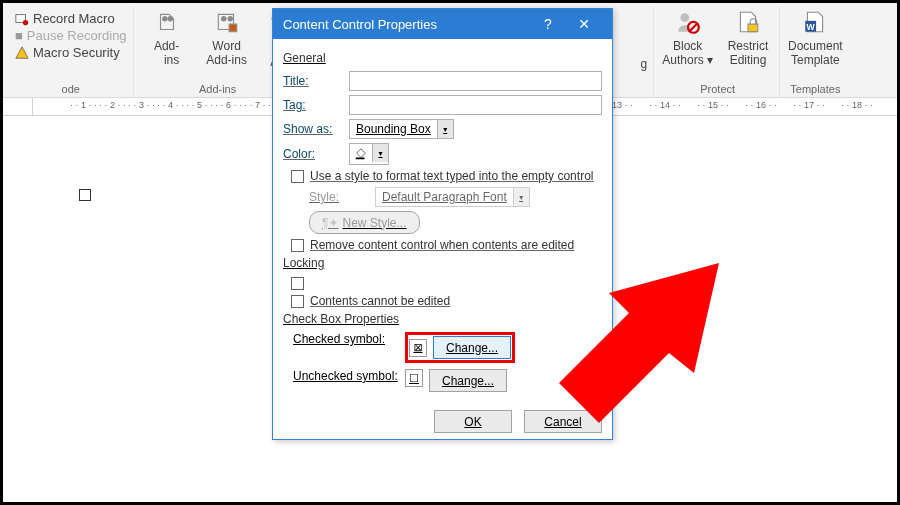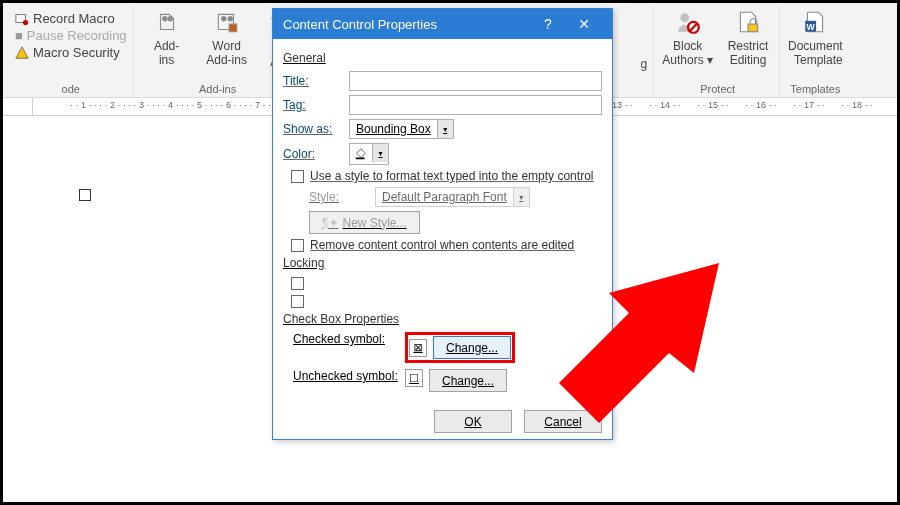--- a/index.html
+++ b/index.html
@@ -43,21 +43,21 @@
     .combo-label { padding: 0 6px; font-size: 12px; }
     .combo-arrow { width: 16px; height: 18px; background: #e6e6e6; border-left: 1px solid #b0b0b0; display: flex; align-items: center; justify-content: center; font-size: 8px; }
     .color-swatch { display: inline-flex; border: 1px solid #b0b0b0; height: 22px; }
     .color-swatch .bucket { width: 22px; display: flex; align-items: center; justify-content: center; }
     .check-row { display: flex; align-items: flex-end; gap: 6px; margin: 4px 0 4px 8px; }
     .check-box { width: 13px; height: 13px; border: 1px solid #666; margin-top: 1px; flex-shrink: 0; }
     .check-text { font-size: 12px; color: #333; }
     .check-text.u { text-decoration: underline; text-decoration-color: #666; }
     .indent { margin-left: 26px; }
     .btn { height: 23px; border: 1px solid #a3a3a3; background: #eaeaea; padding: 0 12px; font-size: 12px; cursor: pointer; }
-    .btn.disabled { color: #999; background: #efefef; cursor: default; }
+    .btn.disabled { color: #999; background: #efefef; cursor: default; border-radius: 10px; }
     .btn.u { text-decoration: underline; }
     .sym-box { width: 18px; height: 18px; border: 1px solid #999; display: inline-flex; align-items: center; justify-content: center; font-size: 11px; margin-right: 6px; }
     .footer-btns { display: flex; justify-content: flex-end; gap: 12px; margin-top: 18px; }
     .footer-btns .btn { width: 78px; }
     .sym-row { display: flex; align-items: flex-start; margin: 6px 0 0 10px; }
     .sym-row .lbl { width: 112px; }
     .highlight { border: 3px solid #ee0000; padding: 1px; display: inline-flex; align-items: center; }
 
     
     .big-arrow { position: absolute; top: 260px; left: 546px; pointer-events: none; }
@@ -99,21 +99,21 @@
   <div class="ribbon-group">
     <div class="ribbon-btns">
       <div class="ribbon-item">
         <div class="ribbon-item-icon">
           <svg viewBox="0 0 24 24" width="28" height="26">
               <path d="M6 4h8l4 4v10H6z" fill="none" stroke="#8a8a8a" stroke-width="1"></path>
               <circle cx="10" cy="8" r="2.5" fill="#8a8a8a"></circle>
               <circle cx="15" cy="8" r="2.5" fill="#8a8a8a"></circle>
             </svg>
         </div>
-        <div style="white-space:pre-line;text-align:center">Add-
+        <div style="white-space:pre-line;text-align:right">Add-
 ins</div>
       </div>
       <div class="ribbon-item">
         <div class="ribbon-item-icon">
           <svg viewBox="0 0 24 24" width="28" height="26">
               <path d="M4 4h14v14H4z" fill="none" stroke="#8a8a8a"></path>
               <circle cx="9" cy="8" r="2.5" fill="#8a8a8a"></circle>
               <circle cx="15" cy="8" r="2.5" fill="#8a8a8a"></circle>
               <path d="M14 13h7v7h-7z" fill="#c55a11" stroke="#8a8a8a"></path>
             </svg>
@@ -174,21 +174,21 @@
   <div class="ribbon-group" style="border-right:none">
     <div class="ribbon-btns">
       <div class="ribbon-item">
         <div class="ribbon-item-icon">
           <svg viewBox="0 0 24 24" width="26" height="26">
               <path d="M5 2h10l4 4v14H5z" fill="#fff" stroke="#8a8a8a"></path>
               <rect x="3" y="10" width="10" height="10" fill="#2b579a"></rect>
               <text x="8" y="18" font-size="8" fill="#fff" text-anchor="middle" font-weight="bold">W</text>
             </svg>
         </div>
-        <div style="white-space:pre-line;text-align:right">Document
+        <div style="white-space:pre-line;text-align:center">Document
 Template</div>
       </div>
     </div>
     <div class="ribbon-grouplabel">Templates</div>
   </div>
 </div>
 
 <div class="ruler-row">
   <div class="ruler-corner"></div>
   <div class="ruler" id="ruler">
@@ -272,20 +272,21 @@
       <div class="check-box"></div>
       <span class="check-text u">Remove content control when contents are edited</span>
     </div>
 
     <div class="section-label">Locking</div>
     <div class="check-row">
       <div class="check-box"></div>
     </div>
     <div class="check-row">
       <div class="check-box"></div>
+      <span class="check-text u">Contents cannot be edited</span>
     </div>
 
     <div class="section-label">Check Box Properties</div>
 
     <div class="sym-row">
       <span class="lbl">Checked symbol:</span>
       <span class="highlight">
         <span class="sym-box">⊠</span>
         <button class="btn u" style="border:1px solid #2b7cd3;background:#e5f1fb">Change...</button>
       </span>

